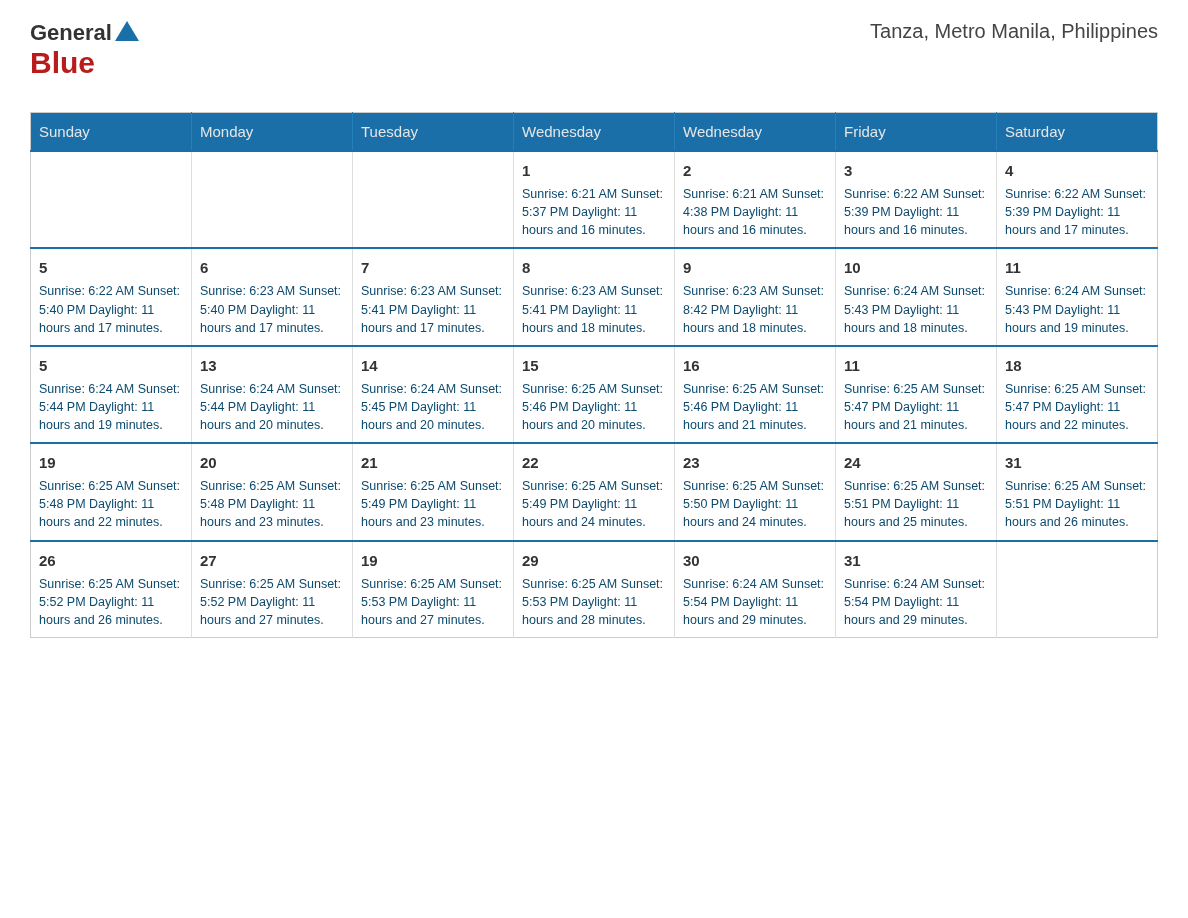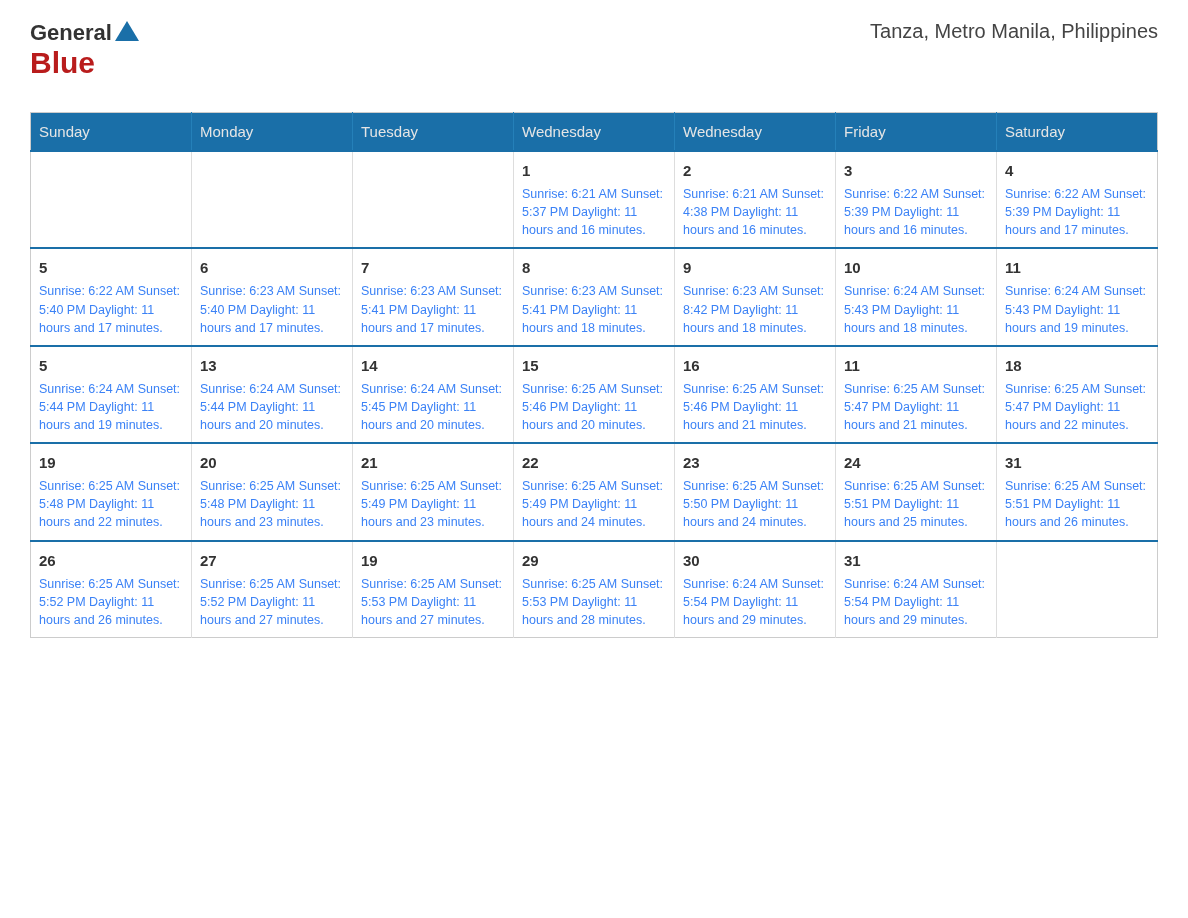--- a/index.html
+++ b/index.html
@@ -94,21 +94,21 @@
       border-right: none;
     }
     .day-number {
       font-size: 15px;
       font-weight: bold;
       margin-bottom: 4px;
       display: block;
     }
     .day-info {
       font-size: 12.5px;
-      color: #3b82f6;
+      color: #0c4a6e;
       line-height: 1.45;
     }
   </style>
 </head>
 <body>
 
 <div class="header-area">
   <div class="logo-block">
     <div class="logo-row1">
       <span class="logo-text-general">General</span>

